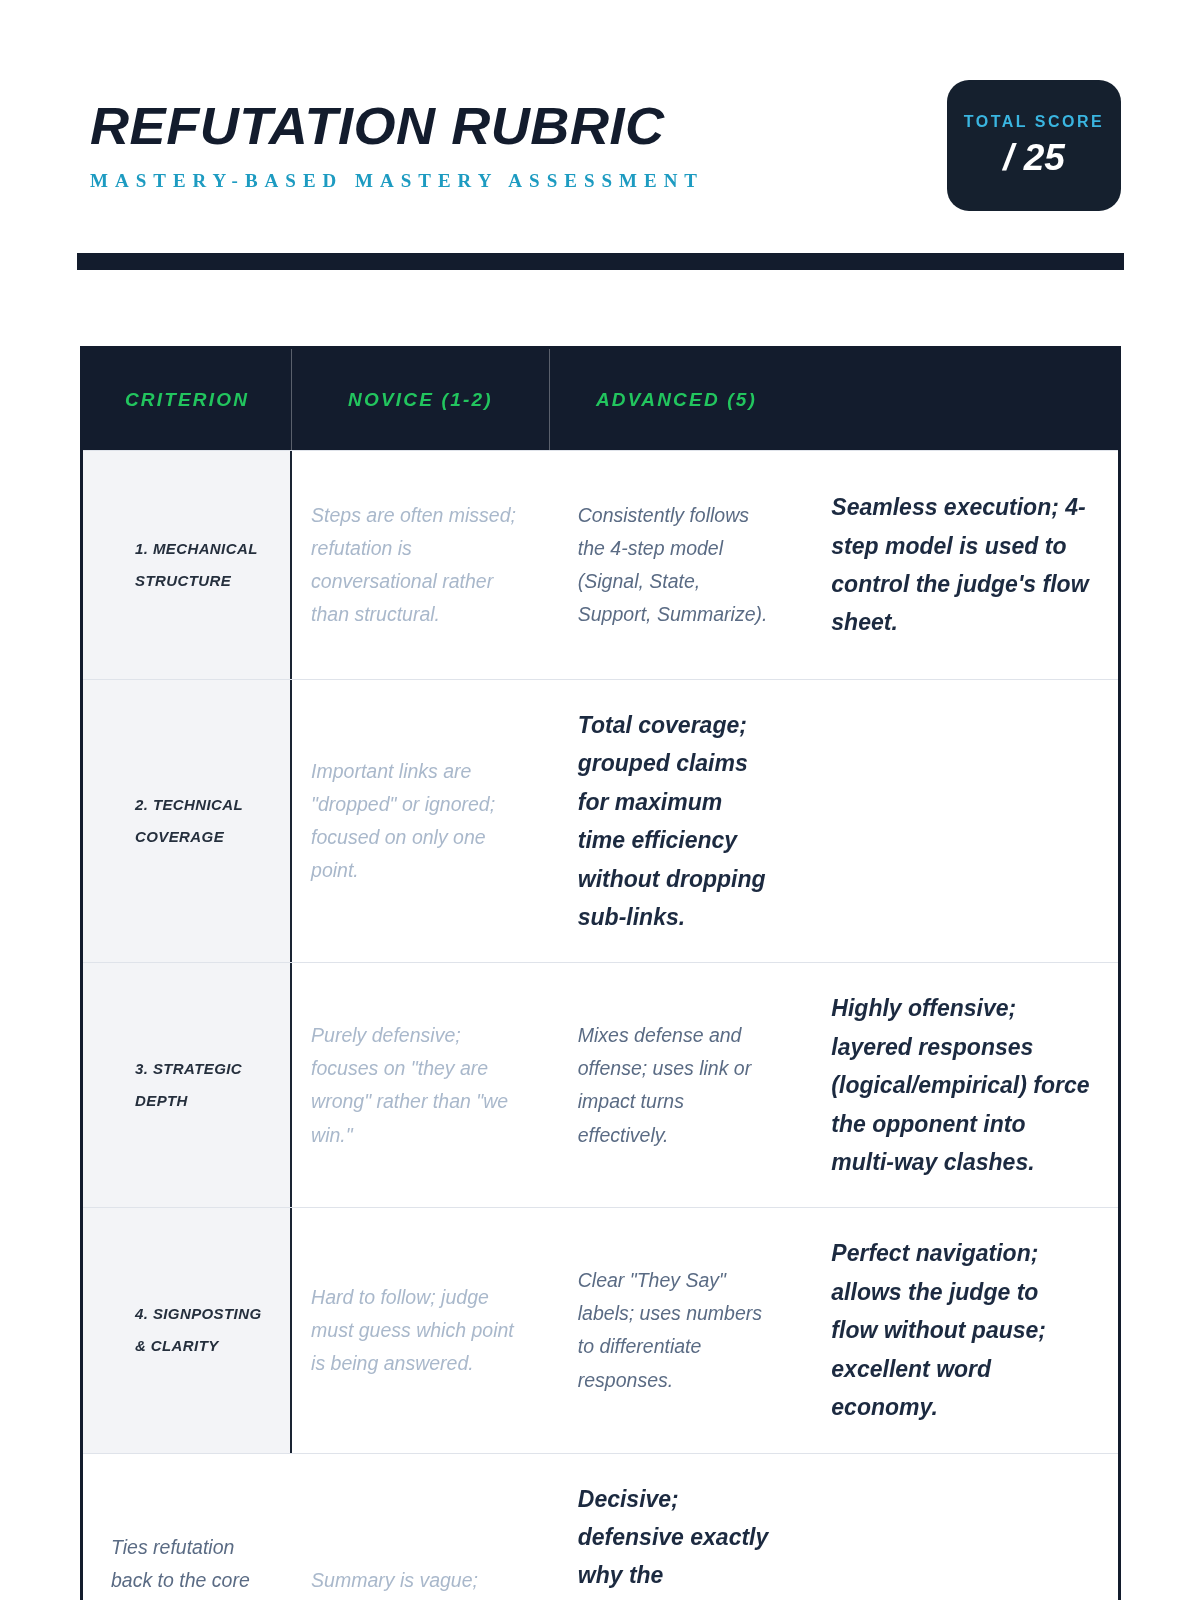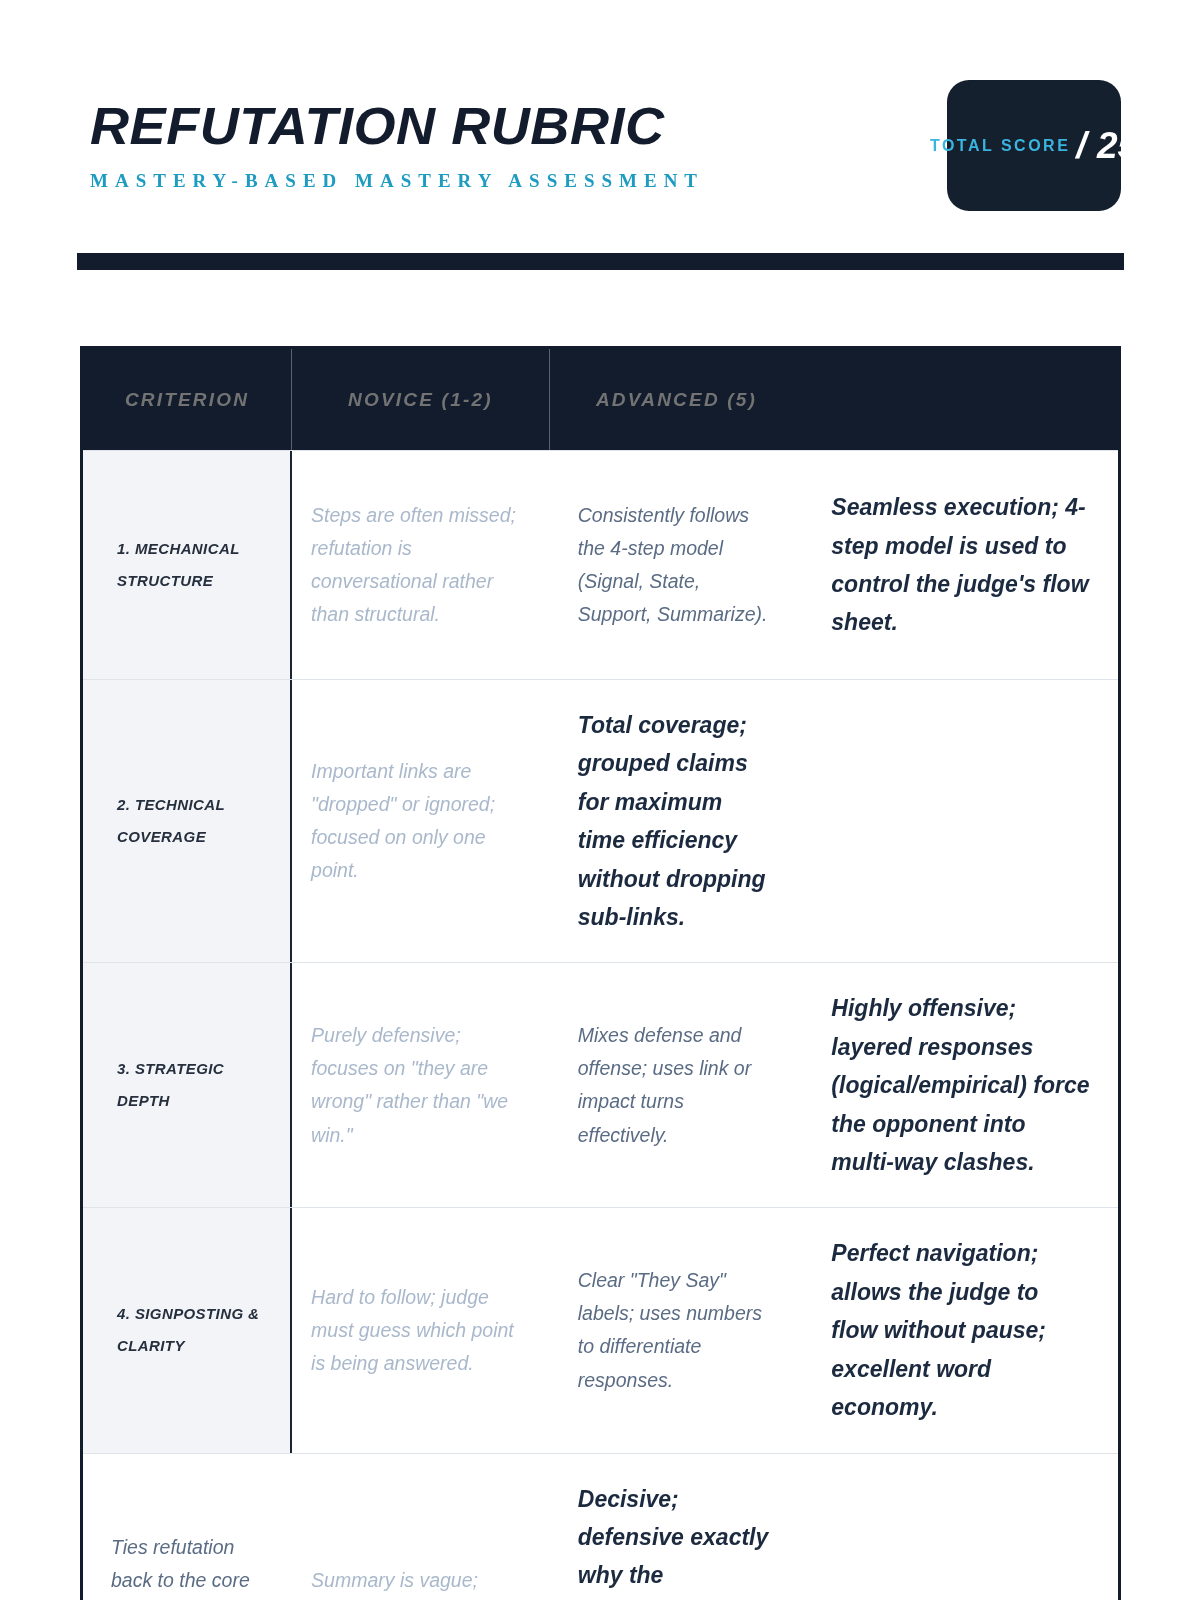--- a/index.html
+++ b/index.html
@@ -34,21 +34,21 @@
     font-family: Liberation Serif, serif;
   }
 
   .score-box {
     position: absolute;
     left: 947px; top: 80px;
     width: 174px; height: 131px;
     background: #15202e;
     border-radius: 22px;
     display: flex;
-    flex-direction: row;
+    flex-direction: column;
     align-items: center;
     justify-content: center;
     gap: 6px;
   }
   .score-label {
     font-size: 16px;
     font-weight: 700;
     color: #3ab5e0;
     letter-spacing: 2.5px;
     white-space: nowrap;
@@ -83,21 +83,21 @@
   .t-head {
     background: #131c2d;
     min-height: 101px;
   }
   .t-head .h-cell {
     display: flex;
     align-items: center;
     justify-content: center;
     text-align: left;
     padding: 10px 26px;
-    color: #737373;
+    color: #22c55e;
     font-size: 19px;
     font-weight: 700;
     font-style: italic;
     letter-spacing: 2.2px;
     border-right: 1px solid rgba(255,255,255,0.30);
     line-height: 1.45;
   }
   .t-head .h-cell:last-child { border-right: none; }
 
   .t-body { border-top: 1px solid #dfe3ea; }
@@ -106,21 +106,21 @@
   .cell {
     display: flex;
     align-items: center;
     padding: 26px 28px;
     font-style: italic;
     line-height: 1.70;
   }
   .criterion-cell {
     background: #f3f4f7;
     border-right: 2px solid #1a2433;
-    padding-left: 34px;
+    padding-left: 52px;
     padding-right: 20px;
     color: #252f3d;
     font-size: 15px;
     font-weight: 700;
     letter-spacing: 0.4px;
     text-transform: uppercase;
     line-height: 2.15;
   }
   .novice-cell   { color: #a9b8cb; font-size: 19.5px; padding-left: 19px; }
   .proficient-cell { color: #5a6b84; font-size: 19.5px; padding-left: 28px; }

